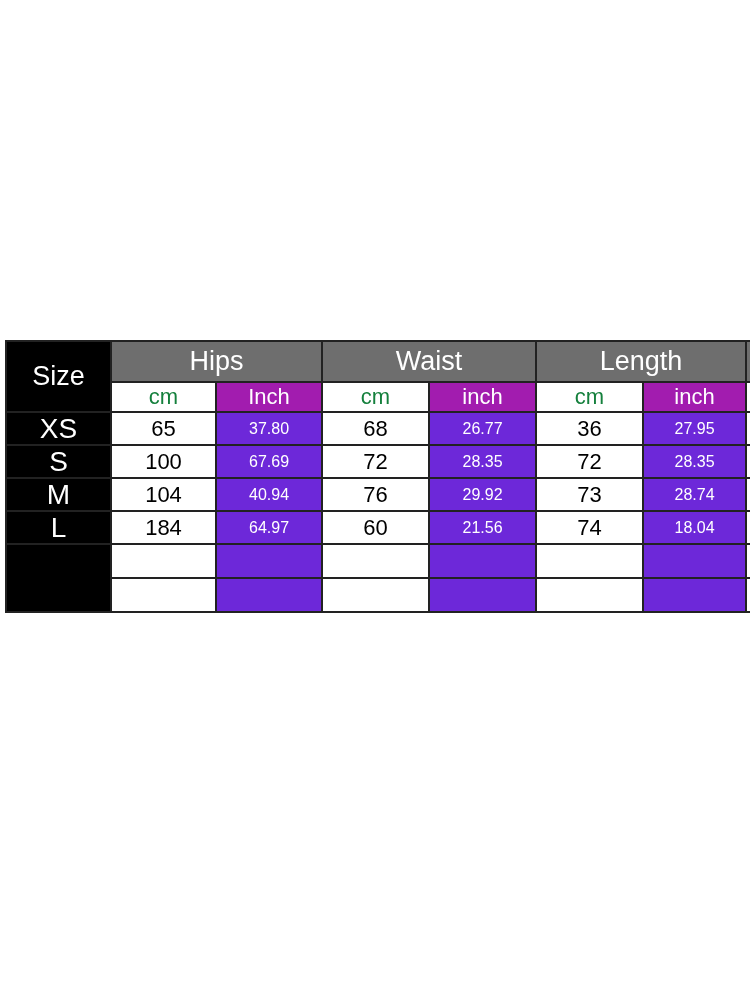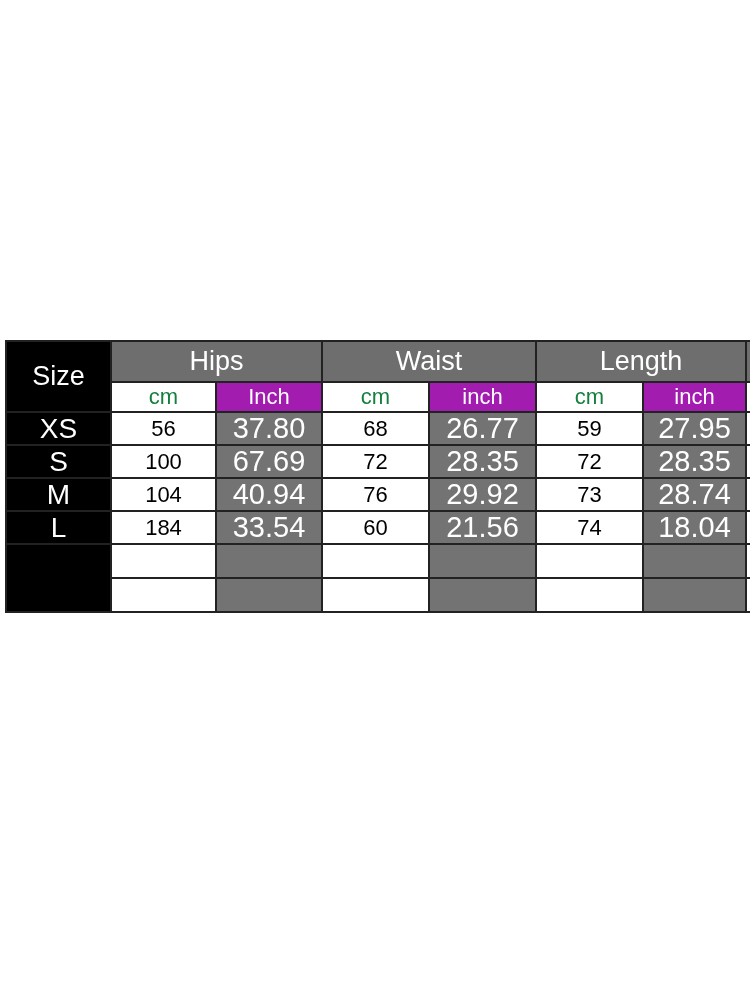--- a/index.html
+++ b/index.html
@@ -63,23 +63,23 @@
     border-top-color: #222222;
   }
   .size-bottom { border-bottom-color: #222222; }
   
   .val-cm {
     background: #ffffff;
     color: #000000;
     font-size: 22px;
   }
   .val-inch {
-    background: #737373;
+    background: #6d28d9;
     color: #ffffff;
-    font-size: 29px;
+    font-size: 16px;
   }
   
   .group-start { border-left-width: 3px; }
   
   .sliver-head { background: #6e6e6e; }
   .sliver { background: #ffffff; }
 </style>
 </head>
 <body>
 
@@ -111,25 +111,25 @@
         <td class="sub-inch">Inch</td>
         <td class="sub-cm group-start">cm</td>
         <td class="sub-inch">inch</td>
         <td class="sub-cm group-start">cm</td>
         <td class="sub-inch">inch</td>
         <td class="sliver"></td>
       </tr>
 
       <tr style="height:33px">
         <td class="size-col">XS</td>
-        <td class="val-cm">56</td>
+        <td class="val-cm">65</td>
         <td class="val-inch">37.80</td>
         <td class="val-cm group-start">68</td>
         <td class="val-inch">26.77</td>
-        <td class="val-cm group-start">59</td>
+        <td class="val-cm group-start">36</td>
         <td class="val-inch">27.95</td>
         <td class="sliver"></td>
       </tr>
 
       <tr style="height:33px">
         <td class="size-col">S</td>
         <td class="val-cm">100</td>
         <td class="val-inch">67.69</td>
         <td class="val-cm group-start">72</td>
         <td class="val-inch">28.35</td>
@@ -145,21 +145,21 @@
         <td class="val-cm group-start">76</td>
         <td class="val-inch">29.92</td>
         <td class="val-cm group-start">73</td>
         <td class="val-inch">28.74</td>
         <td class="sliver"></td>
       </tr>
 
       <tr style="height:33px">
         <td class="size-col">L</td>
         <td class="val-cm">184</td>
-        <td class="val-inch">33.54</td>
+        <td class="val-inch">64.97</td>
         <td class="val-cm group-start">60</td>
         <td class="val-inch">21.56</td>
         <td class="val-cm group-start">74</td>
         <td class="val-inch">18.04</td>
         <td class="sliver"></td>
       </tr>
 
       <tr style="height:34px">
         <td rowspan="2" class="size-col size-bottom"></td>
         <td class="val-cm"></td>

